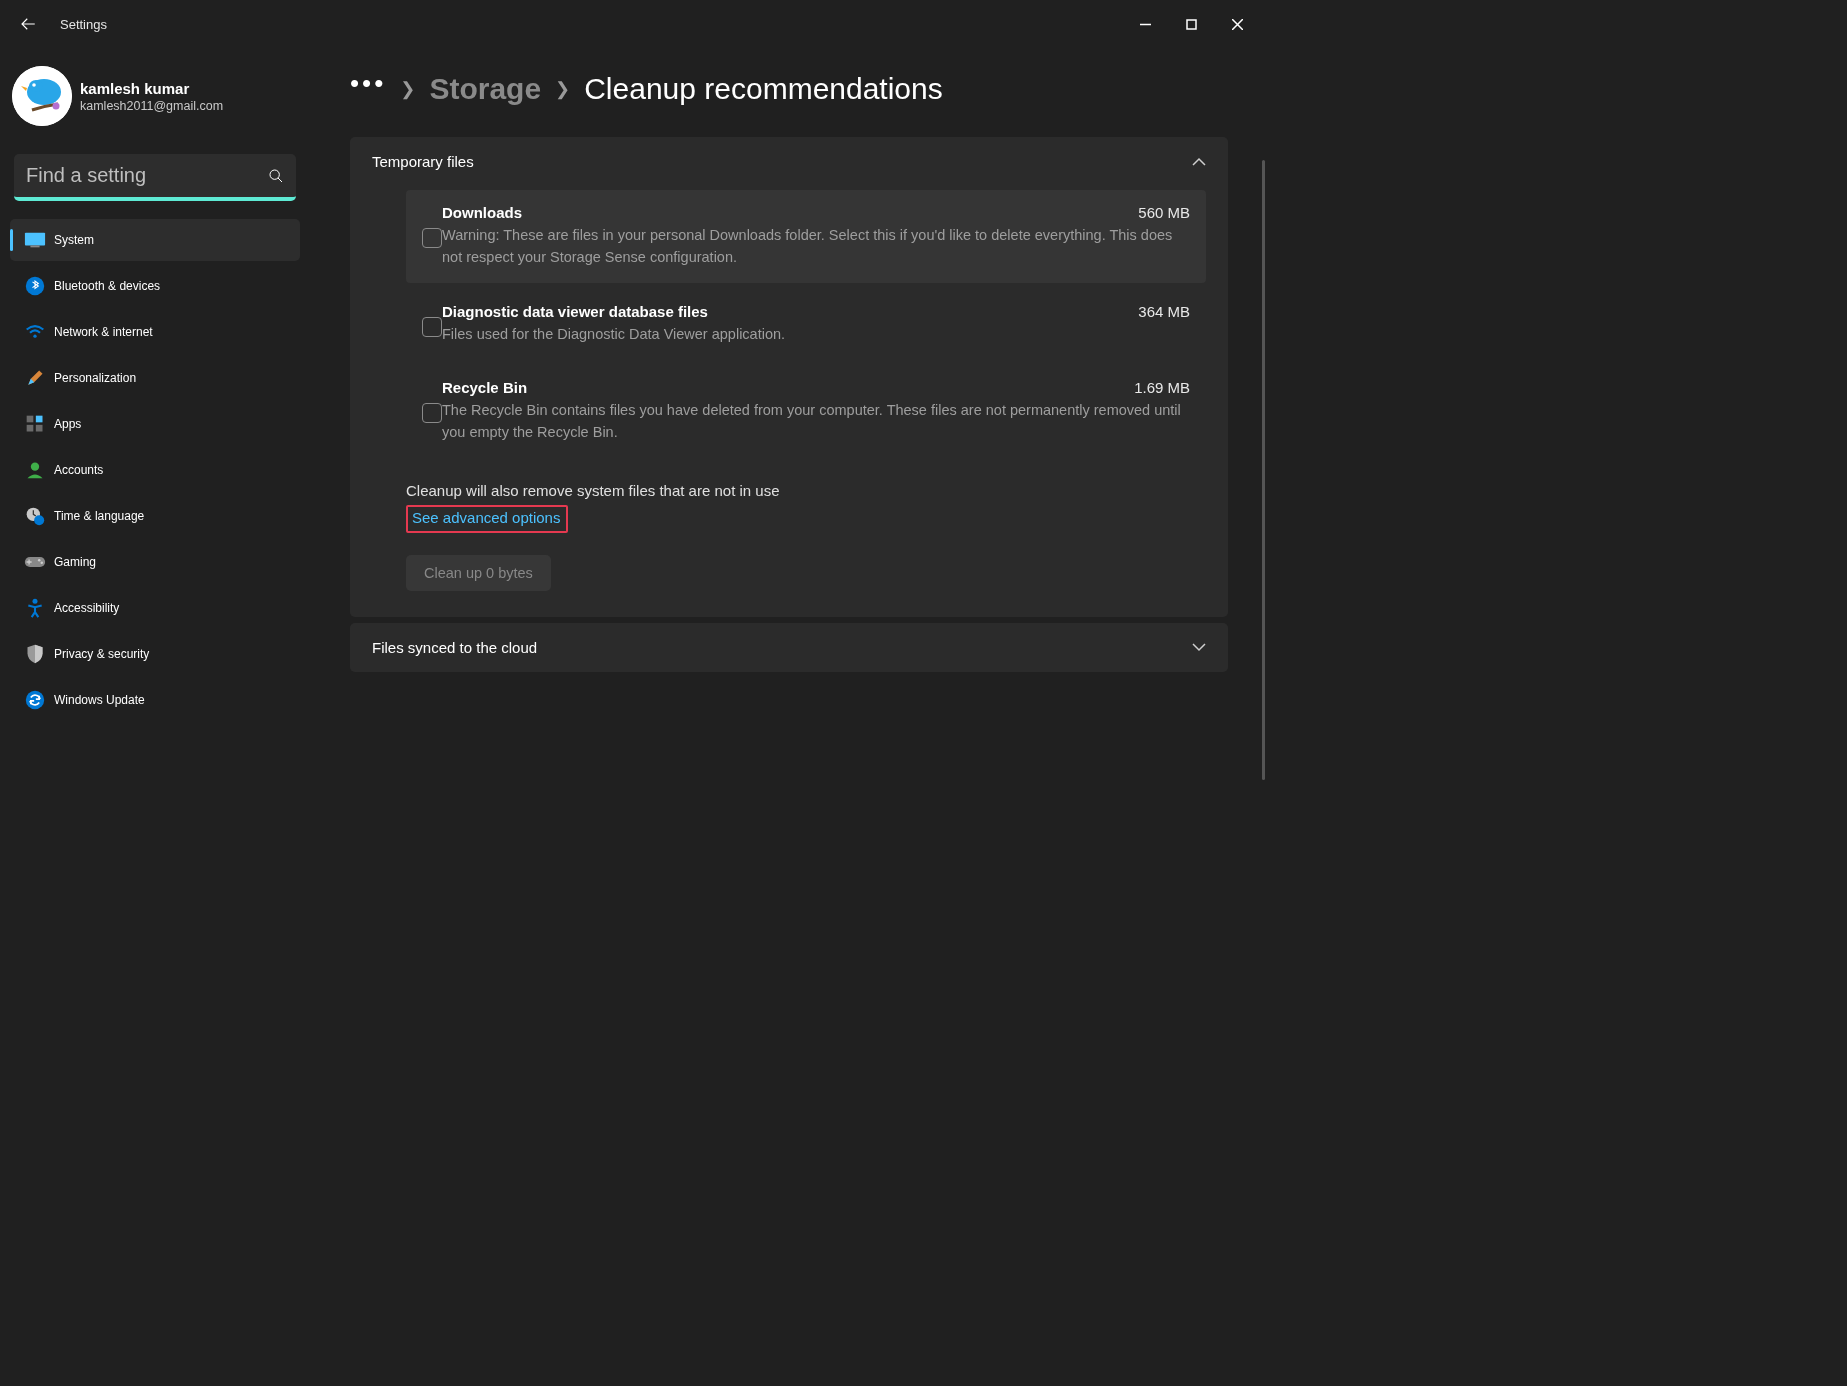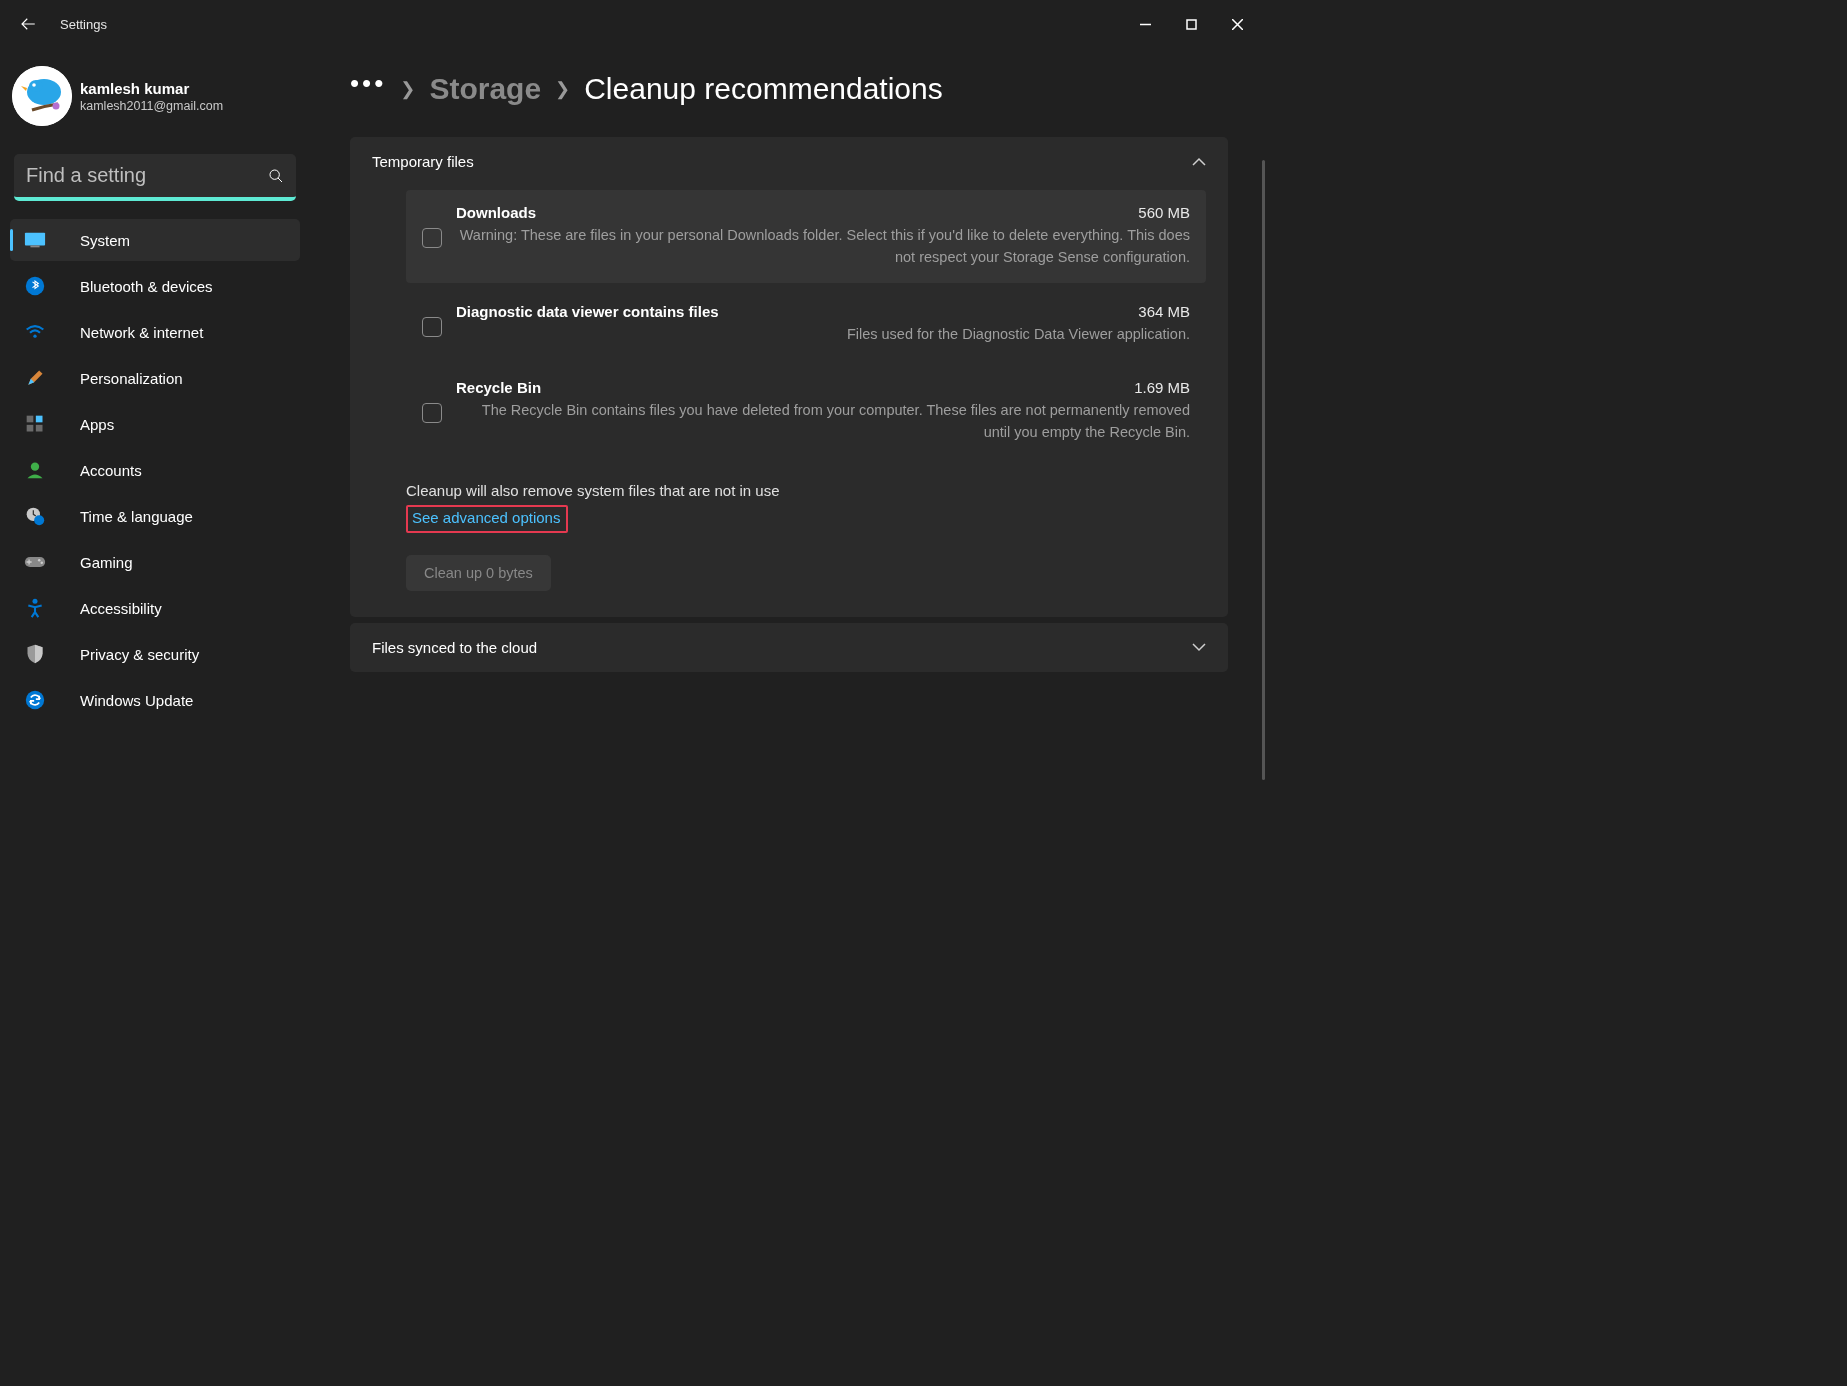--- a/index.html
+++ b/index.html
@@ -18,40 +18,40 @@
 .avatar { width: 60px; height: 60px; border-radius: 50%; background: #fff; display: flex; align-items: center; justify-content: center; font-size: 38px; overflow: hidden; }
 .user-name { font-size: 15px; font-weight: 600; }
 .user-email { font-size: 12.5px; color: #c9c9c9; margin-top: 2px; }
 
 .search-wrap { position: relative; margin: 8px 4px 18px 4px; }
 .search-input { width: 100%; background: #2d2d2d; border: none; border-bottom: 4px solid #5eead4; border-radius: 5px; padding: 10px 40px 10px 12px; color: #fff; font-size: 20px; outline: none; }
 .search-input::placeholder { color: #bfbfbf; }
 .search-icon { position: absolute; right: 12px; top: 50%; transform: translateY(-50%); }
 
 .nav { list-style: none; }
-.nav li { display: flex; align-items: center; gap: 34px; padding: 10px 14px; border-radius: 5px; font-size: 15px; cursor: pointer; margin-bottom: 4px; position: relative; }
+.nav li { display: flex; align-items: center; gap: 8px; padding: 10px 14px; border-radius: 5px; font-size: 12px; cursor: pointer; margin-bottom: 4px; position: relative; }
 .nav li.active { background: #2d2d2d; }
 .nav li.active::before { content: ''; position: absolute; left: 0; top: 10px; bottom: 10px; width: 3px; background: #4cc2ff; border-radius: 2px; }
 .nav .icon { width: 22px; height: 22px; display: flex; align-items: center; justify-content: center; font-size: 18px; }
 
 .main { flex: 1; padding: 20px 20px 0 40px; overflow-y: auto; }
 .breadcrumb { display: flex; align-items: center; gap: 14px; margin-bottom: 28px; }
 .bc-ellipsis { font-size: 26px; letter-spacing: 3px; color: #fff; cursor: pointer; padding-bottom: 10px; }
 .bc-chevron { color: #9a9a9a; font-size: 18px; }
 .bc-storage { font-size: 30px; font-weight: 600; color: #8a8a8a; cursor: pointer; }
 .bc-current { font-size: 30px; font-weight: 400; }
 
 .content { margin-right: 20px; }
 .panel { background: #2b2b2b; border-radius: 5px; margin-bottom: 6px; }
 .panel-header { display: flex; align-items: center; justify-content: space-between; padding: 16px 22px; cursor: pointer; }
 .panel-title { font-size: 15px; }
 .chevron-up, .chevron-down { font-size: 14px; color: #cfcfcf; }
 .panel-body { padding: 4px 22px 26px 56px; }
 
-.file-item { display: flex; gap: 14px; padding: 14px 16px; border-radius: 4px; margin-bottom: 6px; text-align: right; }
+.file-item { display: flex; padding: 14px 16px; border-radius: 4px; margin-bottom: 6px; }
 .file-item.highlight { background: #353535; }
 .checkbox { width: 20px; height: 20px; border: 1.5px solid #8a8a8a; border-radius: 4px; flex-shrink: 0; margin-top: 14px; cursor: pointer; }
 .checkbox.mid { margin-top: 24px; }
 .file-content { flex: 1; }
 .file-top { display: flex; justify-content: space-between; align-items: baseline; }
 .file-name { font-size: 15px; font-weight: 600; }
 .file-size { font-size: 15px; color: #e8e8e8; }
 .file-desc { font-size: 14.5px; color: #9e9e9e; margin-top: 4px; line-height: 1.5; }
 
 .cleanup-note { font-size: 15px; color: #e0e0e0; margin: 24px 0 6px 0; }
@@ -261,21 +261,21 @@
                 <span class="file-size">560 MB</span>
               </div>
               <div class="file-desc">Warning: These are files in your personal Downloads folder. Select this if you'd like to delete everything. This does not respect your Storage Sense configuration.</div>
             </div>
           </div>
 
           <div class="file-item">
             <div class="checkbox"></div>
             <div class="file-content">
               <div class="file-top">
-                <span class="file-name">Diagnostic data viewer contains files</span>
+                <span class="file-name">Diagnostic data viewer database files</span>
                 <span class="file-size">364 MB</span>
               </div>
               <div class="file-desc">Files used for the Diagnostic Data Viewer application.</div>
             </div>
           </div>
 
           <div class="file-item">
             <div class="checkbox mid"></div>
             <div class="file-content">
               <div class="file-top">

